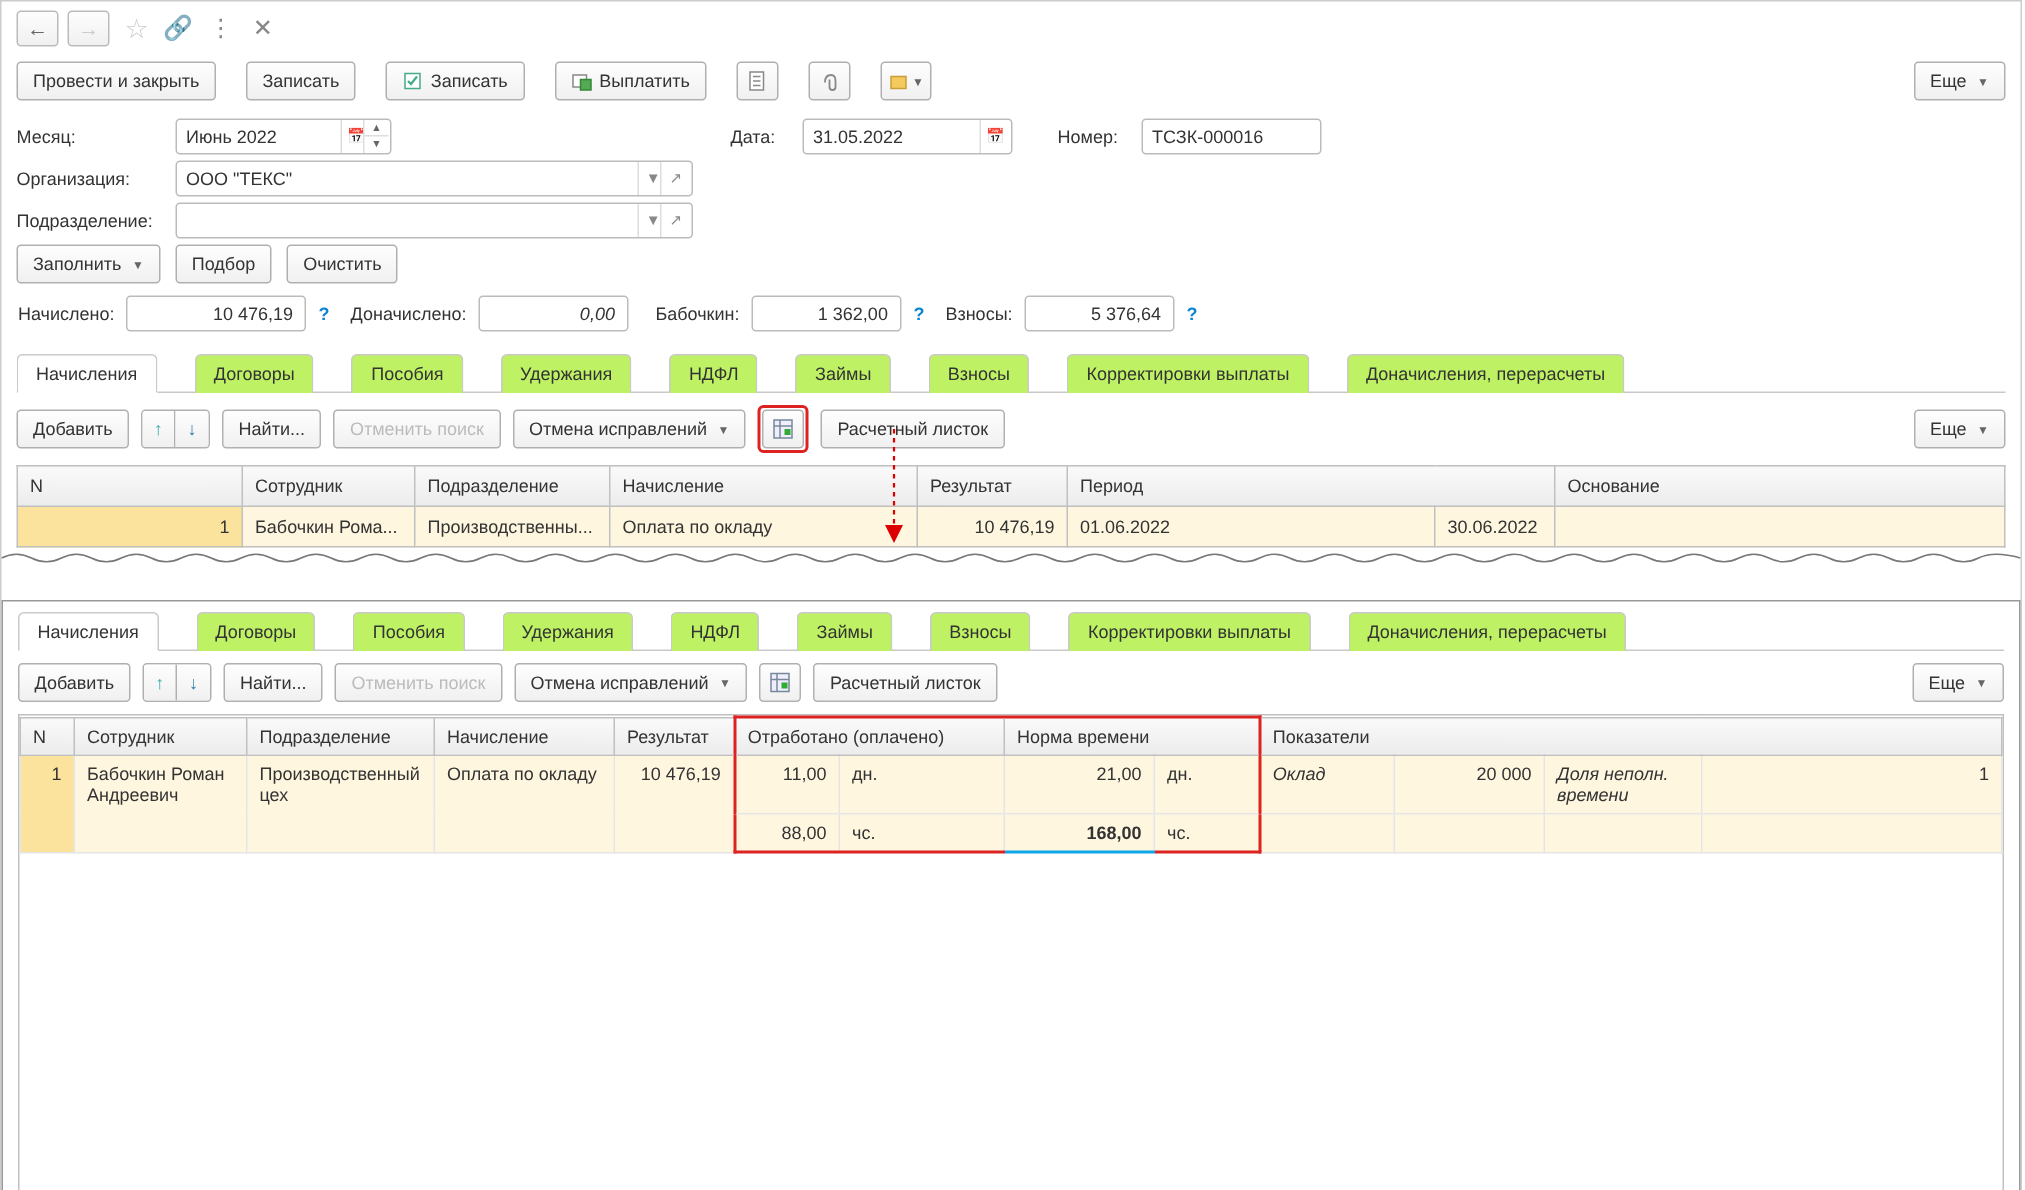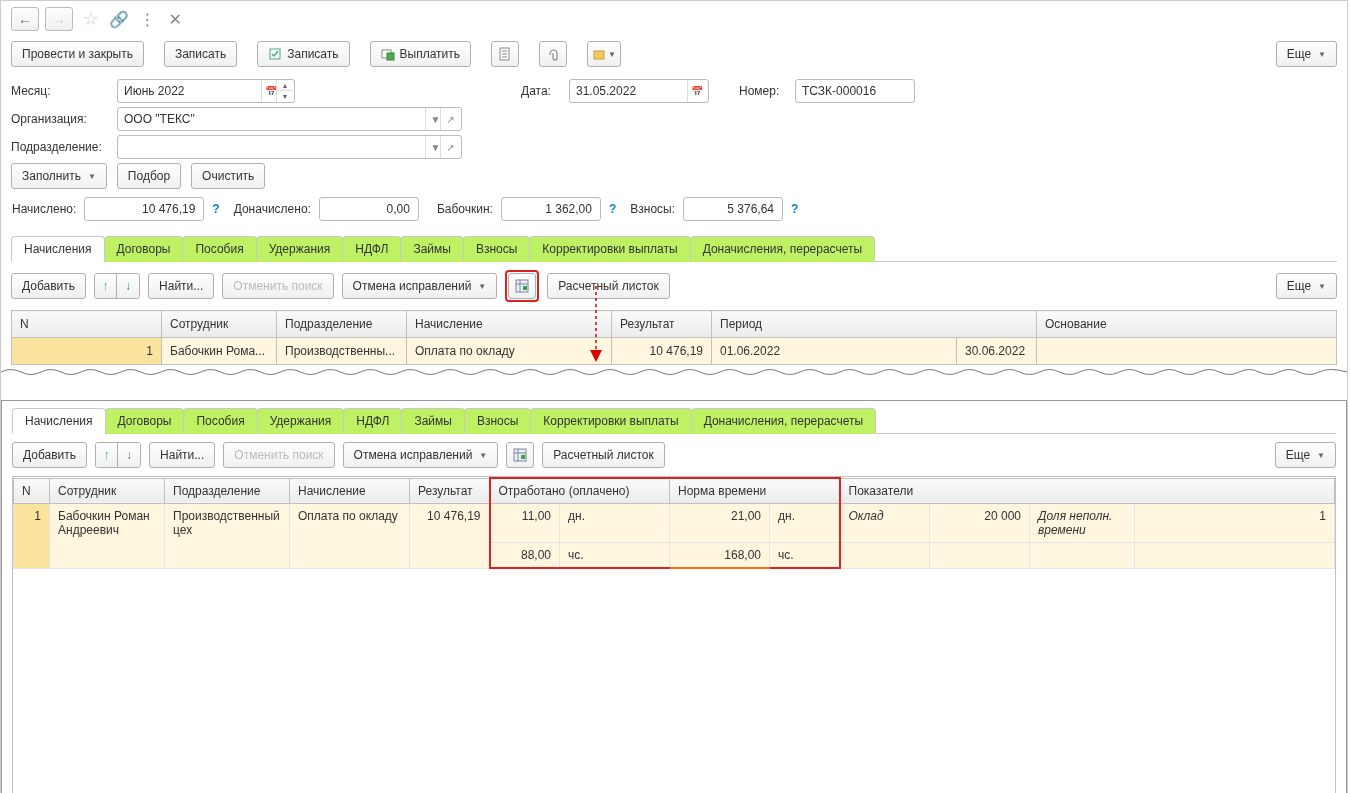--- a/index.html
+++ b/index.html
@@ -22,21 +22,21 @@
   .label { min-width: 98px; padding: 4px 0; }
   .input-text { border: 1px solid #bbb; border-radius: 3px; height: 24px; padding: 2px 6px; background: #fff; display: flex; align-items: center; }
   .input-text .inbtn { width: 20px; height: 22px; border-left: 1px solid #ddd; display: flex; align-items: center; justify-content: center; cursor: pointer; font-size: 10px; color: #888; margin-right: -5px; }
   .input-text .stepper { display: flex; flex-direction: column; border-left: 1px solid #ddd; height: 22px; margin-right: -5px; }
   .input-text .stepper span { width: 16px; height: 11px; font-size: 7px; color: #666; display: flex; align-items: center; justify-content: center; cursor: pointer; }
   .input-text .stepper span:first-child { border-bottom: 1px solid #ddd; }
   .input-value { flex: 1; }
   .num-field { border: 1px solid #bbb; border-radius: 3px; height: 24px; padding: 2px 8px; text-align: right; display: flex; align-items: center; justify-content: flex-end; }
   .help-q { color: #0a84d4; font-weight: bold; cursor: pointer; }
   .totals-row { display: flex; padding: 6px 11px; align-items: center; gap: 8px; }
-  .tabstrip { display: flex; border-bottom: 1px solid #c9c9c9; margin: 8px 10px 0; }
+  .tabstrip { display: flex; border-bottom: 1px solid #c9c9c9; margin: 8px 10px 0; gap: 26px; }
   .tab { border: 1px solid #c9c9c9; border-bottom: none; padding: 5px 12px; background: #bef264; margin-right: -1px; cursor: pointer; border-top-left-radius: 4px; border-top-right-radius: 4px; position: relative; top: 1px; }
   .tab.active { background: #fff; border-bottom: 1px solid #fff; }
   .subtoolbar { display: flex; padding: 8px 10px; gap: 8px; align-items: center; }
   .arrow-pair { display: flex; border: 1px solid #b0b0b0; border-radius: 3px; overflow: hidden; height: 26px; }
   .arrow-pair div { width: 22px; display: flex; align-items: center; justify-content: center; cursor: pointer; background: linear-gradient(#fefefe,#f0f0f0); }
   .arrow-pair div:first-child { border-right: 1px solid #b0b0b0; }
   table.grid { border-collapse: collapse; width: calc(100% - 20px); margin: 0 10px; border: 1px solid #c0c0c0; }
   table.grid th { background: linear-gradient(#fafafa,#ececec); border: 1px solid #c0c0c0; padding: 6px 8px; text-align: left; font-weight: normal; }
   table.grid td { border: 1px solid #c0c0c0; padding: 6px 8px; vertical-align: top; }
   table.grid tr.highlight td { background: #fef6df; }
@@ -116,21 +116,21 @@
     <div class="spacer"></div>
     <div class="btn">
         <span>Еще</span>
         <span class="dropdown-arrow">▼</span>
       </div>
   </div>
 
   
   <div class="form-row">
     <div class="label">Месяц:</div>
-    <div class="input-text" style="width:178px;">
+    <div class="input-text" style="width:144px;">
       <span class="input-value">Июнь 2022</span>
       <div class="inbtn">📅</div>
       <div class="stepper">
           <span>▲</span>
           <span>▼</span>
         </div>
     </div>
     <div style="width:210px;"></div>
     <div class="label" style="min-width:40px;">Дата:</div>
     <div class="input-text" style="width:140px;">
@@ -176,21 +176,21 @@
         <span>Очистить</span>
       </div>
   </div>
 
   
   <div class="totals-row">
     <span>Начислено:</span>
     <div class="num-field" style="width:120px;">10 476,19</div>
     <span class="help-q">?</span>
     <span style="margin-left:6px;">Доначислено:</span>
-    <div class="num-field" style="width:100px;">0,00</div>
+    <div class="num-field" style="width:100px;font-style:italic;">0,00</div>
     <span style="margin-left:10px;">Бабочкин:</span>
     <div class="num-field" style="width:100px;">1 362,00</div>
     <span class="help-q">?</span>
     <span style="margin-left:6px;">Взносы:</span>
     <div class="num-field" style="width:100px;">5 376,64</div>
     <span class="help-q">?</span>
   </div>
 
   
   <div class="tabstrip">
@@ -362,21 +362,21 @@
             <td class="right" style="width:100px;">21,00</td>
             <td style="border-right:2px solid #d22;width:70px;">дн.</td>
             <td class="italic" style="width:90px;">Оклад</td>
             <td class="right" style="width:100px;">20 000</td>
             <td class="italic" style="width:105px;">Доля неполн. времени</td>
             <td class="right">1</td>
           </tr>
           <tr class="hl">
             <td class="right" style="border-left:2px solid #d22; border-bottom:2px solid #d22;">88,00</td>
             <td style="border-bottom:2px solid #d22;">чс.</td>
-            <td class="right" style="border-bottom:2px solid #f97316;">168,00</td>
+            <td class="right" style="border-bottom:2px solid #0ea5e9;font-weight:bold;">168,00</td>
             <td style="border-right:2px solid #d22; border-bottom:2px solid #d22;">чс.</td>
             <td></td>
               <td></td>
               <td></td>
               <td></td>
           </tr>
         </tbody>
       </table>
     </div>
     <div class="scroll-area"></div>

